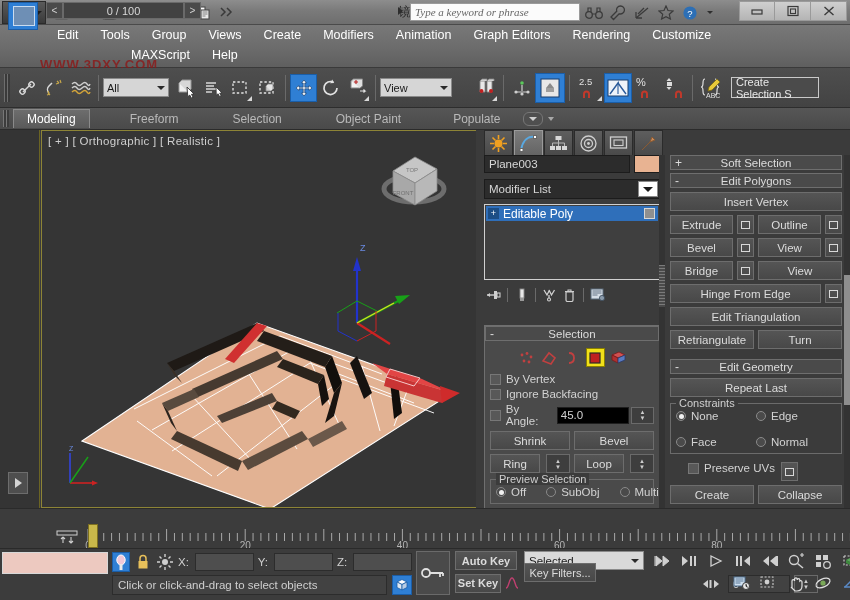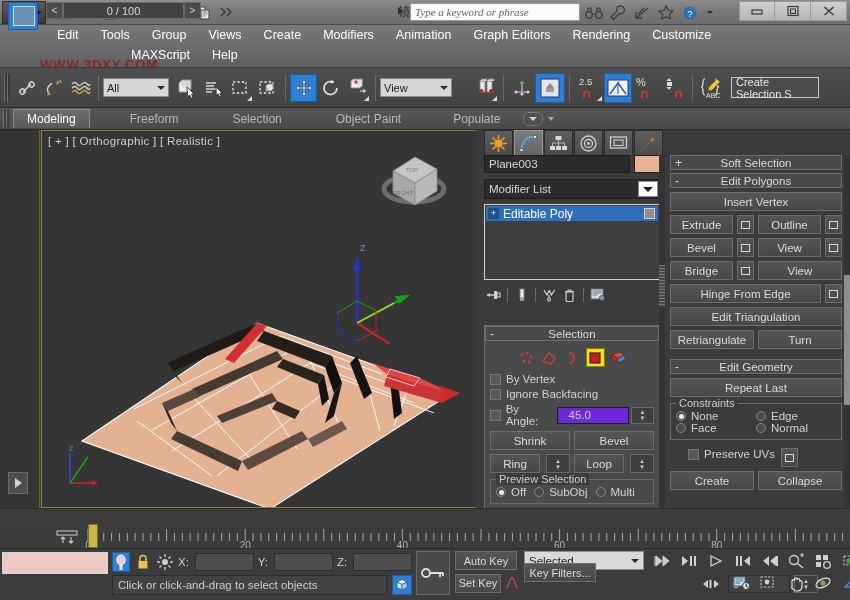--- a/index.html
+++ b/index.html
@@ -133,22 +133,22 @@
     background:#4a4a4a;border:1px solid #6e6e6e;color:#dcdcdc;font-size:11.5px;cursor:pointer;}
   .rollhdr .pm{position:absolute;left:4px;top:0;color:#dcdcdc;font-size:12px;line-height:14px;}
   .rollbody{padding:5px 5px 6px;}
 
   .chk{display:flex;align-items:center;margin:3px 0;cursor:pointer;}
   .chkbox{width:11px;height:11px;background:#585858;border:1px solid #777;margin-right:5px;}
   .chk span{color:#d2d2d2;font-size:11.5px;}
   .spin{width:24px;height:17px;background:#3e3e3e;border:1px solid #6a6a6a;display:flex;
     flex-direction:column;align-items:center;justify-content:center;margin-left:2px;cursor:pointer;}
   .spin i{font-style:normal;font-size:6px;line-height:6px;color:#cfcfcf;}
-  .numf{height:17px;background:#6d28d9;border:1px solid #1e1e1e;color:#d6d6d6;font-size:11.5px;
-    padding:0 11px;display:flex;align-items:center;}
+  .numf{height:17px;background:#000000;border:1px solid #1e1e1e;color:#d6d6d6;font-size:11.5px;
+    padding:0 3px;display:flex;align-items:center;}
   .btn{background:linear-gradient(180deg,#555,#484848);border:1px solid #6d6d6d;color:#dcdcdc;
     font-size:11.5px;height:19px;display:flex;align-items:center;justify-content:center;cursor:pointer;}
   .btnrow{display:flex;gap:4px;margin-top:4px;}
   .sqb{width:17px;height:19px;background:linear-gradient(180deg,#555,#484848);border:1px solid #6d6d6d;
     display:flex;align-items:center;justify-content:center;cursor:pointer;}
   .sqb i{width:9px;height:8px;border:1.5px solid #d8d8d8;font-style:normal;}
   .grp{border:1px solid #6b6b6b;margin-top:6px;padding:6px 5px 5px;position:relative;}
   .grptitle{position:absolute;left:5px;top:-7px;background:#3b3b3b;padding:0 3px;color:#cfcfcf;font-size:11px;}
   .rad{display:flex;align-items:center;cursor:pointer;}
   .radc{width:10px;height:10px;border-radius:50%;background:#4a4a4a;border:1px solid #8a8a8a;
@@ -192,21 +192,21 @@
   .cb{width:22px;height:20px;display:flex;align-items:center;justify-content:center;cursor:pointer;}
   .cb.on{background:#2f7fd4;border:1px solid #1b5da6;}
   .coordf{width:72px;height:18px;background:#4e4e4e;border:1px solid #2c2c2c;}
   .coordl{color:#d0d0d0;font-size:11.5px;margin-right:2px;}
   .prompt{position:absolute;left:112px;top:26px;width:275px;height:20px;background:#424242;
     border:1px solid #2c2c2c;color:#cfcfcf;font-size:11.5px;display:flex;align-items:center;padding-left:5px;}
   .lockbtn{position:absolute;left:392px;top:26px;width:20px;height:20px;background:#2f7fd4;
     border:1px solid #1b5da6;display:flex;align-items:center;justify-content:center;cursor:pointer;}
   .keybig{position:absolute;left:416px;top:2px;width:34px;height:44px;background:#4a4a4a;
     border:1px solid #6a6a6a;display:flex;align-items:center;justify-content:center;cursor:pointer;}
-  .animctl{position:absolute;left:455px;top:2px;display:flex;flex-direction:column;gap:3px;}
+  .animctl{position:absolute;left:455px;top:2px;display:flex;flex-direction:column;gap:3px;font-weight:bold;}
   .akbtn{width:62px;height:19px;background:linear-gradient(180deg,#555,#484848);border:1px solid #6d6d6d;
     color:#dcdcdc;font-size:11px;display:flex;align-items:center;justify-content:center;cursor:pointer;}
   .selsel{position:absolute;left:524px;top:2px;width:120px;height:19px;background:#d9d9d9;
     border:1px solid #8a8a8a;color:#1a1a1a;font-size:11.5px;display:flex;align-items:center;
     padding-left:4px;position:absolute;cursor:pointer;}
   .selsel .ar{position:absolute;right:4px;top:7px;width:0;height:0;
     border-left:4px solid transparent;border-right:4px solid transparent;border-top:4px solid #2a2a2a;}
   .kfbtn{width:72px;height:19px;background:linear-gradient(180deg,#555,#484848);border:1px solid #6d6d6d;
     color:#dcdcdc;font-size:11px;display:flex;align-items:center;justify-content:center;cursor:pointer;}
   .transp{position:absolute;left:650px;top:2px;display:flex;gap:3px;align-items:center;}
@@ -785,21 +785,21 @@
               <i>▼</i>
             </div>
           <div class="btn" style="flex:1">Loop</div>
           <div class="spin" style="height:19px">
               <i>▲</i>
               <i>▼</i>
             </div>
         </div>
         <div class="grp">
           <span class="grptitle">Preview Selection</span>
-          <div style="display:flex;gap:8px">
+          <div style="display:flex;gap:20px">
             <div class="rad">
               <span class="radc on"></span>
               <span>Off</span>
               </div>
             <div class="rad">
               <span class="radc"></span>
               <span>SubObj</span>
               </div>
             <div class="rad">
               <span class="radc"></span>
@@ -869,21 +869,21 @@
     </div>
 
     <div class="rollhdr" style="margin-top:10px">
       <span class="pm">-</span>
       <span>Edit Geometry</span>
     </div>
     <div style="padding:4px 0 0">
       <div class="btn">Repeat Last</div>
       <div class="grp">
         <span class="grptitle">Constraints</span>
-        <div style="display:flex;margin-bottom:0">
+        <div style="display:flex;margin-bottom:14px">
           <div class="rad" style="width:50%">
             <span class="radc on"></span>
             <span>None</span>
             </div>
           <div class="rad" style="width:50%">
             <span class="radc"></span>
             <span>Edge</span>
             </div>
         </div>
         <div style="display:flex">

